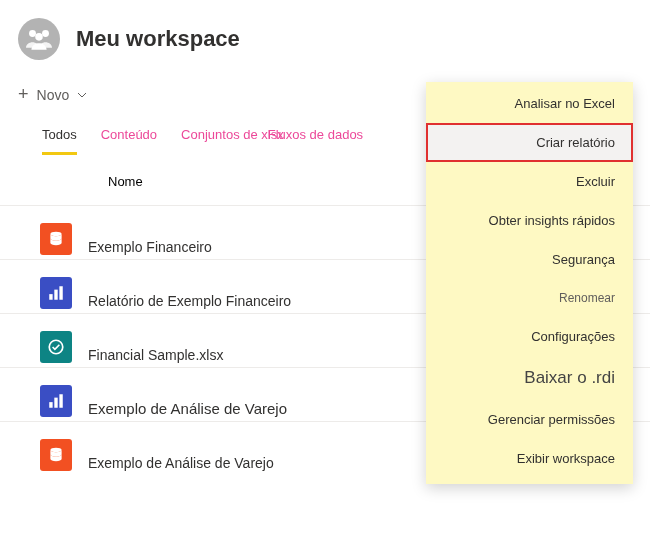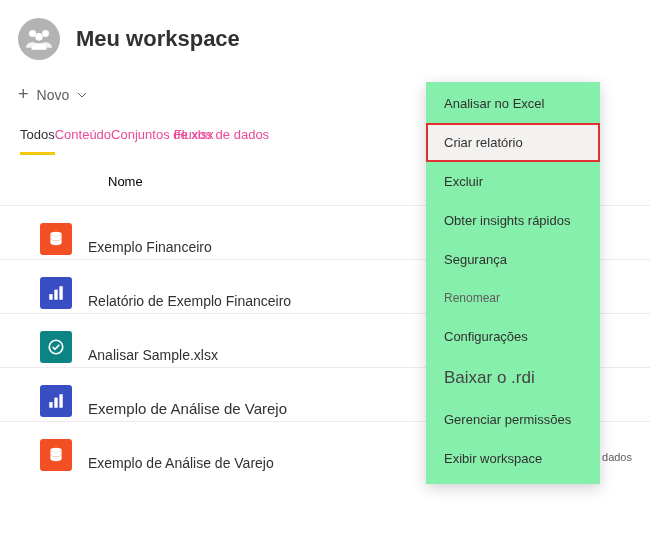--- a/index.html
+++ b/index.html
@@ -8,41 +8,41 @@
     .header { display: flex; align-items: center; padding: 18px 18px 24px 18px; }
     .avatar { width: 42px; height: 42px; border-radius: 50%; background: #b3b3b3; display: flex; align-items: center; justify-content: center; margin-right: 16px; }
     .avatar svg { width: 26px; height: 22px; fill: #fff; }
     .workspace-title { font-size: 22px; font-weight: 700; color: #323130; }
     
     .toolbar { display: flex; align-items: center; padding: 0 18px 18px 18px; }
     .new-btn { display: flex; align-items: center; gap: 8px; cursor: pointer; color: #605e5c; font-size: 14px; }
     .new-btn .plus { font-size: 18px; font-weight: 300; }
     .new-btn .chevron { width: 10px; height: 10px; }
     
-    .tabs { display: flex; padding: 0 18px 0 20px; border-bottom: 1px solid transparent; }
+    .tabs { display: flex; gap: 24px; padding: 0 18px 0 42px; border-bottom: 1px solid transparent; }
     .tab { font-size: 13px; color: #ec4899; padding: 4px 0 10px 0; cursor: pointer; }
     .tab.active { border-bottom: 3px solid #f2c811; color: #323130; }
     
     .name-header { padding: 18px 0 16px 108px; font-size: 13px; color: #000000; }
     
     .list-item { display: flex; align-items: flex-end; padding: 4px 18px; height: 54px; border-top: 1px solid #edebe9; }
     .checkbox-space { width: 22px; }
     .item-icon { width: 32px; height: 32px; border-radius: 3px; display: flex; align-items: center; justify-content: center; margin-right: 16px; }
     .item-icon.dataset { background: #f25022; }
     .item-icon.report { background: #3a4ec4; }
     .item-icon.excel { background: #0d8484; }
     .item-icon svg { width: 18px; height: 18px; fill: #fff; }
     .item-label { font-size: 14px; color: #323130; flex: 1; }
     .row-actions { display: flex; align-items: center; gap: 8px; margin-left: auto; }
     .action-btn { width: 28px; height: 28px; display: flex; align-items: center; justify-content: center; cursor: pointer; color: #605e5c; }
     .action-btn svg { width: 16px; height: 16px; }
     .more-btn { border: 2px solid #e03030; padding: 2px 6px; }
     .type-label { font-size: 11px; color: #605e5c; margin-left: 12px; }
     
-    .context-menu { position: absolute; top: 82px; left: 426px; width: 174px; background: #86efac; box-shadow: 0 4px 14px rgba(0,0,0,0.18); padding: 2px 0 6px 0; }
+    .context-menu { position: absolute; top: 82px; left: 426px; width: 207px; background: #fef9c3; box-shadow: 0 4px 14px rgba(0,0,0,0.18); padding: 2px 0 6px 0; text-align: right; }
     .menu-item { padding: 12px 18px; font-size: 13px; color: #323130; cursor: pointer; }
     .menu-item.highlighted { background: #f3f2f1; outline: 2px solid #e03030; outline-offset: -2px; }
     .menu-item.rename { font-size: 12px; color: #605e5c; }
     .menu-item.big { font-size: 17px; color: #444; }
   </style>
 </head>
 <body>
 
 <div class="header">
   <div class="avatar">
@@ -101,21 +101,21 @@
 </div>
 
 <div class="list-item">
   <div class="checkbox-space"></div>
   <div class="item-icon excel">
     <svg viewBox="0 0 16 16">
         <circle cx="8" cy="8" r="6" fill="none" stroke="#fff" stroke-width="1.5"></circle>
         <path d="M5 8l2 2 4-4" fill="none" stroke="#fff" stroke-width="1.5"></path>
       </svg>
   </div>
-  <div class="item-label">Analisar Sample.xlsx</div>
+  <div class="item-label">Financial Sample.xlsx</div>
 </div>
 
 <div class="list-item">
   <div class="checkbox-space"></div>
   <div class="item-icon report">
     <svg viewBox="0 0 16 16">
         <rect x="2" y="9" width="3" height="5"></rect>
         <rect x="6.5" y="5" width="3" height="9"></rect>
         <rect x="11" y="2" width="3" height="12"></rect>
       </svg>

